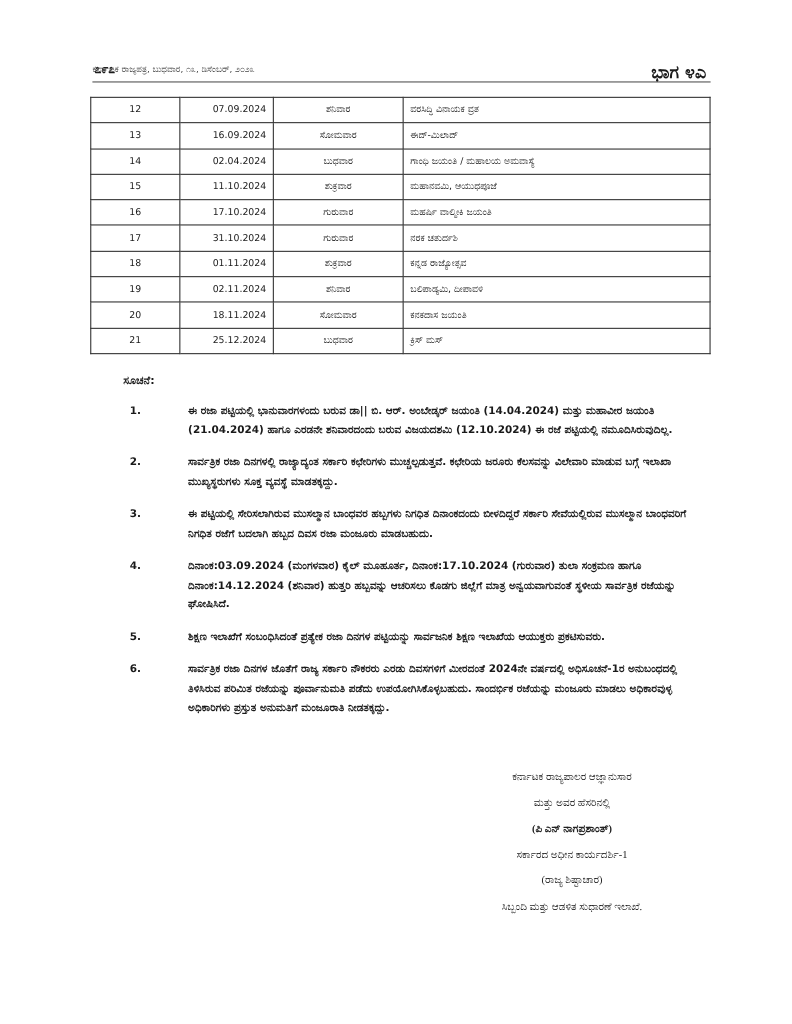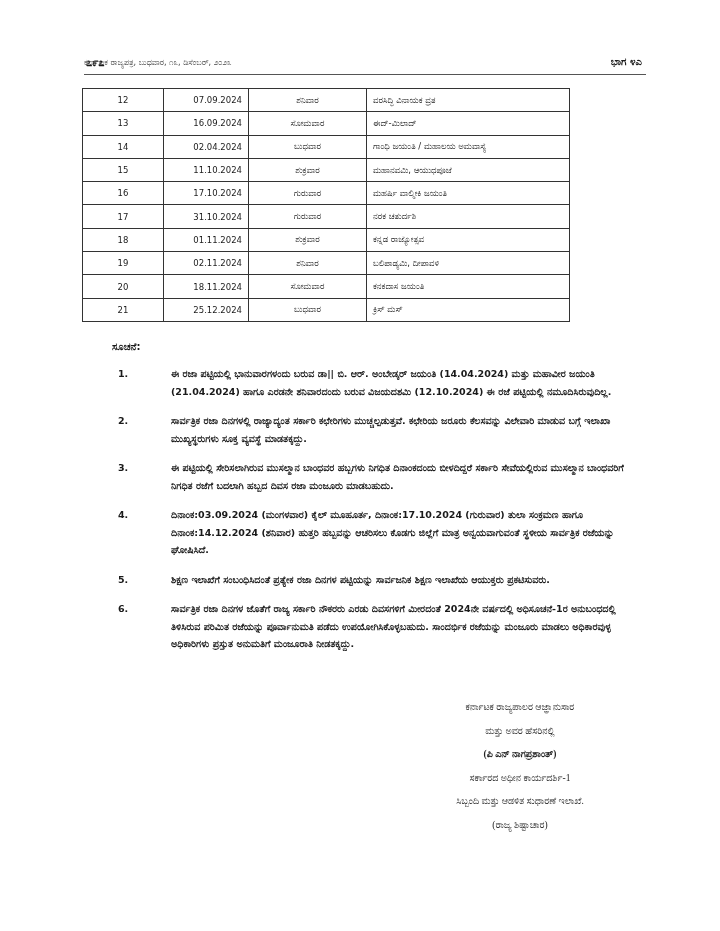--- a/index.html
+++ b/index.html
@@ -2,23 +2,23 @@
 <html><head>
 <meta charset="utf-8">
 <style>
   html, body { margin: 0; padding: 0; background: #ffffff; }
   body { width: 720px; height: 931px; position: relative; overflow: hidden;
          font-family: "DejaVu Sans", "Liberation Sans", sans-serif; color: #1a1a1a; }
   .page-header { position: absolute; left: 84px; top: 52px; width: 562px; height: 22px;
                  border-bottom: 1px solid #555; }
   .ph-left { position: absolute; left: 2px; top: 4px; font-size: 11px; font-weight: bold; }
   .ph-center { position: absolute; left: 0; right: 0; top: 6px; text-align: left; font-size: 8px; color: #444; }
-  .ph-right { position: absolute; right: 4px; top: 4px; font-size: 10px; font-weight: bold; }
+  .ph-right { position: absolute; right: 4px; top: 4px; font-size: 16px; font-weight: bold; }
 
-  table.holidays { position: absolute; left: 82px; top: 88px; width: 488px;
+  table.holidays { position: absolute; left: 82px; top: 88px; width: 564px;
                    border-collapse: collapse; font-size: 8.5px; }
   table.holidays td { border: 1px solid #333; height: 22.3px; padding: 0 6px; white-space: nowrap; }
   td.c-no { width: 68px; text-align: center; }
   td.c-date { width: 72px; text-align: right; padding-right: 8px; margin-top: 41px; }
   td.c-day { width: 105px; text-align: center; }
   td.c-name { text-align: left; padding-left: 12px; margin-top: 40px; }
 
   .notes-title { position: absolute; left: 112px; top: 341px; font-size: 10px; font-weight: bold; }
   .notes { position: absolute; left: 118px; top: 365px; width: 510px; }
   .note { position: relative; padding-left: 53px; font-size: 9.5px; font-weight: bold;
@@ -111,15 +111,15 @@
     <div class="note"><span class="note-num">4.</span><span>ದಿನಾಂಕ:03.09.2024 (ಮಂಗಳವಾರ) ಕೈಲ್ ಮೂಹೂರ್ತ, ದಿನಾಂಕ:17.10.2024 (ಗುರುವಾರ) ತುಲಾ ಸಂಕ್ರಮಣ ಹಾಗೂ ದಿನಾಂಕ:14.12.2024 (ಶನಿವಾರ) ಹುತ್ತರಿ ಹಬ್ಬವನ್ನು ಆಚರಿಸಲು ಕೊಡಗು ಜಿಲ್ಲೆಗೆ ಮಾತ್ರ ಅನ್ವಯವಾಗುವಂತೆ ಸ್ಥಳೀಯ ಸಾರ್ವತ್ರಿಕ ರಜೆಯನ್ನು ಘೋಷಿಸಿದೆ.</span></div>
     <div class="note"><span class="note-num">5.</span><span>ಶಿಕ್ಷಣ ಇಲಾಖೆಗೆ ಸಂಬಂಧಿಸಿದಂತೆ ಪ್ರತ್ಯೇಕ ರಜಾ ದಿನಗಳ ಪಟ್ಟಿಯನ್ನು ಸಾರ್ವಜನಿಕ ಶಿಕ್ಷಣ ಇಲಾಖೆಯ ಆಯುಕ್ತರು ಪ್ರಕಟಿಸುವರು.</span></div>
     <div class="note"><span class="note-num">6.</span><span>ಸಾರ್ವತ್ರಿಕ ರಜಾ ದಿನಗಳ ಜೊತೆಗೆ ರಾಜ್ಯ ಸರ್ಕಾರಿ ನೌಕರರು ಎರಡು ದಿವಸಗಳಿಗೆ ಮೀರದಂತೆ 2024ನೇ ವರ್ಷದಲ್ಲಿ ಅಧಿಸೂಚನೆ-1ರ ಅನುಬಂಧದಲ್ಲಿ ತಿಳಿಸಿರುವ ಪರಿಮಿತ ರಜೆಯನ್ನು ಪೂರ್ವಾನುಮತಿ ಪಡೆದು ಉಪಯೋಗಿಸಿಕೊಳ್ಳಬಹುದು. ಸಾಂದರ್ಭಿಕ ರಜೆಯನ್ನು ಮಂಜೂರು ಮಾಡಲು ಅಧಿಕಾರವುಳ್ಳ ಅಧಿಕಾರಿಗಳು ಪ್ರಸ್ತುತ ಅನುಮತಿಗೆ ಮಂಜೂರಾತಿ ನೀಡತಕ್ಕದ್ದು.</span></div>
   </div>
 
 <div class="signature">
   <div>ಕರ್ನಾಟಕ ರಾಜ್ಯಪಾಲರ ಆಜ್ಞಾನುಸಾರ</div>
   <div>ಮತ್ತು ಅವರ ಹೆಸರಿನಲ್ಲಿ</div>
   <div class="sig-bold">(ಪಿ ಎನ್ ನಾಗಪ್ರಶಾಂತ್)</div>
   <div>ಸರ್ಕಾರದ ಅಧೀನ ಕಾರ್ಯದರ್ಶಿ-1</div>
+  <div>(ರಾಜ್ಯ ಶಿಷ್ಟಾಚಾರ)</div>
   <div>ಸಿಬ್ಬಂದಿ ಮತ್ತು ಆಡಳಿತ ಸುಧಾರಣೆ ಇಲಾಖೆ.</div>
-  <div>(ರಾಜ್ಯ ಶಿಷ್ಟಾಚಾರ)</div>
 </div>
 
 </body></html>

